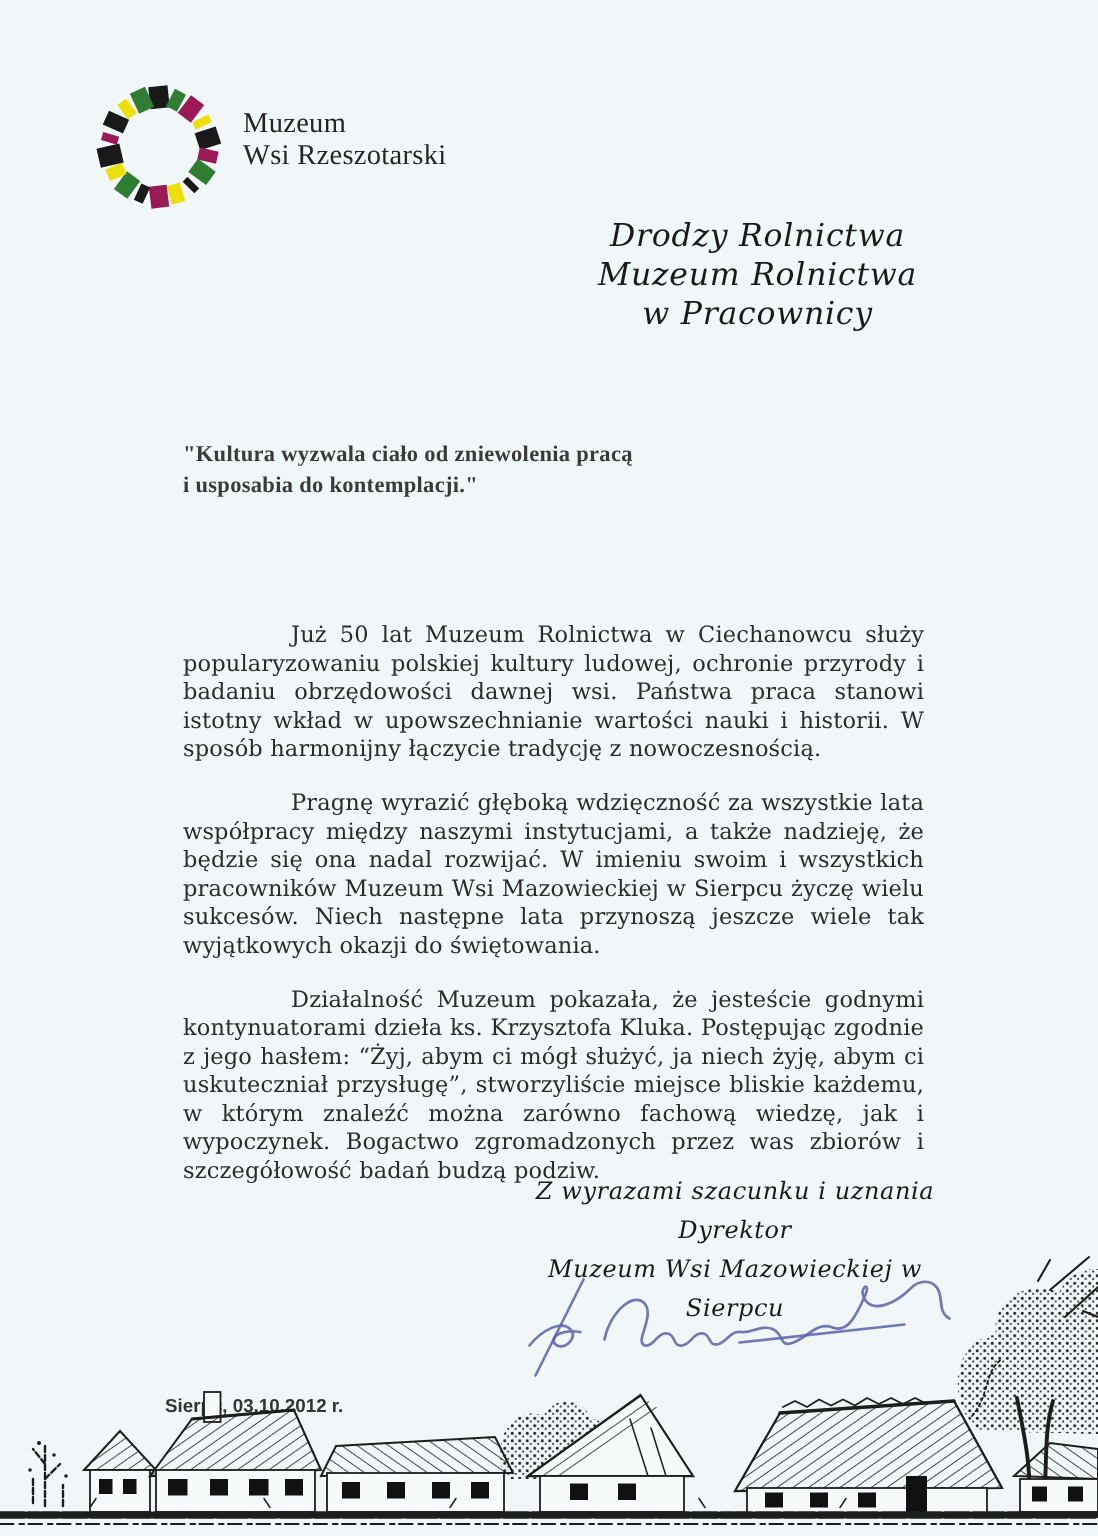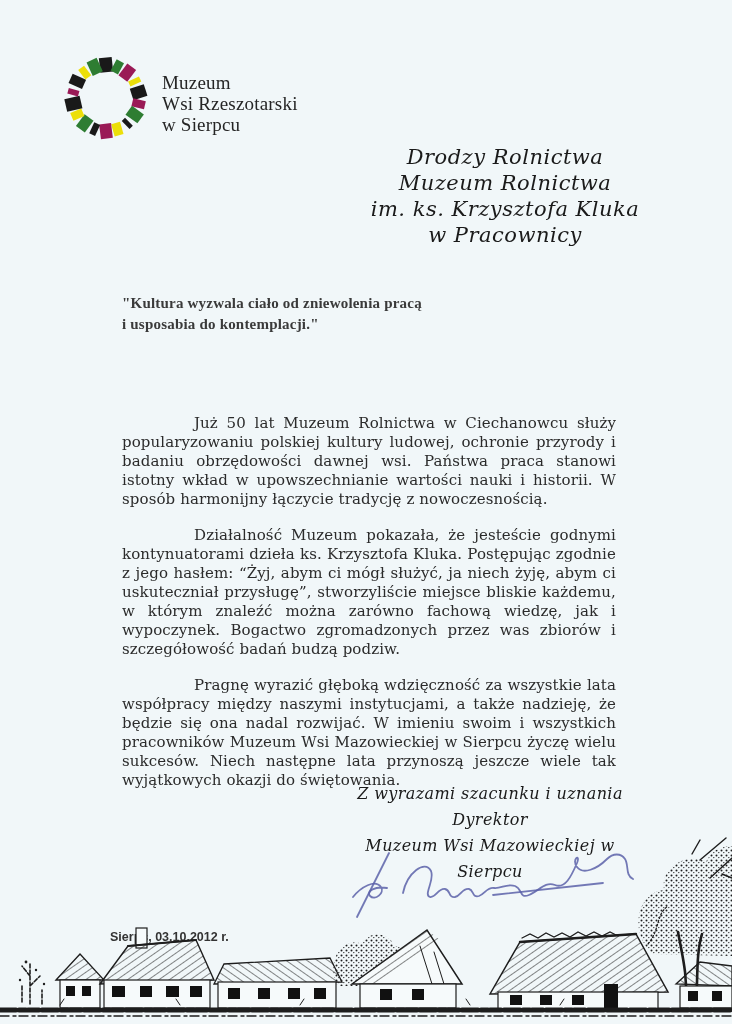--- a/index.html
+++ b/index.html
@@ -91,40 +91,38 @@
         <rect x="-4.5" y="-6.5" width="9" height="13" fill="#ecdf0a" transform="translate(18.823085463760208,68) rotate(247)"></rect>
         <rect x="-7" y="-8.5" width="14" height="17" fill="#191919" transform="translate(14.54692089156051,56.25133439600949) rotate(257)"></rect>
         <rect x="-3" y="-6" width="6" height="12" fill="#9a1a56" transform="translate(14.54692089156051,43.7486656039905) rotate(286)"></rect>
         <rect x="-5.5" y="-8" width="11" height="16" fill="#191919" transform="translate(18.82308546376021,31.999999999999996) rotate(294)"></rect>
         <rect x="-4" y="-6.5" width="8" height="13" fill="#ecdf0a" transform="translate(26.859646051284578,22.422400047716796) rotate(323)"></rect>
         <rect x="-6" y="-8" width="12" height="16" fill="#2e7d32" transform="translate(37.687274840275904,16.171065651707302) rotate(335)"></rect>
       </svg>
     <div class="logo-text">
       <div>Muzeum</div>
       <div>Wsi Rzeszotarski</div>
-      <div>w Sierpcu</div>
     </div>
   </div>
 
   <div class="addressee">
     <div>Drodzy Rolnictwa</div>
     <div>Muzeum Rolnictwa</div>
-    <div>im. ks. Krzysztofa Kluka</div>
     <div>w Pracownicy</div>
   </div>
 
   <div class="quote">
     <div>"Kultura wyzwala ciało od zniewolenia pracą</div>
     <div>i usposabia do kontemplacji."</div>
   </div>
 
   <div class="letter-body">
     <p>Już 50 lat Muzeum Rolnictwa w Ciechanowcu służy popularyzowaniu polskiej kultury ludowej, ochronie przyrody i badaniu obrzędowości dawnej wsi. Państwa praca stanowi istotny wkład w upowszechnianie wartości nauki i historii. W sposób harmonijny łączycie tradycję z nowoczesnością.</p>
+    <p>Pragnę wyrazić głęboką wdzięczność za wszystkie lata współpracy między naszymi instytucjami, a także nadzieję, że będzie się ona nadal rozwijać. W imieniu swoim i wszystkich pracowników Muzeum Wsi Mazowieckiej w Sierpcu życzę wielu sukcesów. Niech następne lata przynoszą jeszcze wiele tak wyjątkowych okazji do świętowania.</p>
     <p>Działalność Muzeum pokazała, że jesteście godnymi kontynuatorami dzieła ks. Krzysztofa Kluka. Postępując zgodnie z jego hasłem: “Żyj, abym ci mógł służyć, ja niech żyję, abym ci uskuteczniał przysługę”, stworzyliście miejsce bliskie każdemu, w którym znaleźć można zarówno fachową wiedzę, jak i wypoczynek. Bogactwo zgromadzonych przez was zbiorów i szczegółowość badań budzą podziw.</p>
-    <p>Pragnę wyrazić głęboką wdzięczność za wszystkie lata współpracy między naszymi instytucjami, a także nadzieję, że będzie się ona nadal rozwijać. W imieniu swoim i wszystkich pracowników Muzeum Wsi Mazowieckiej w Sierpcu życzę wielu sukcesów. Niech następne lata przynoszą jeszcze wiele tak wyjątkowych okazji do świętowania.</p>
   </div>
 
   <div class="closing">
     <div>Z wyrazami szacunku i uznania</div>
     <div>Dyrektor</div>
     <div>Muzeum Wsi Mazowieckiej w Sierpcu</div>
   </div>
 
   <svg class="signature-svg" viewBox="0 0 310 78">
     <path d="M44,10 L12,74"></path>

